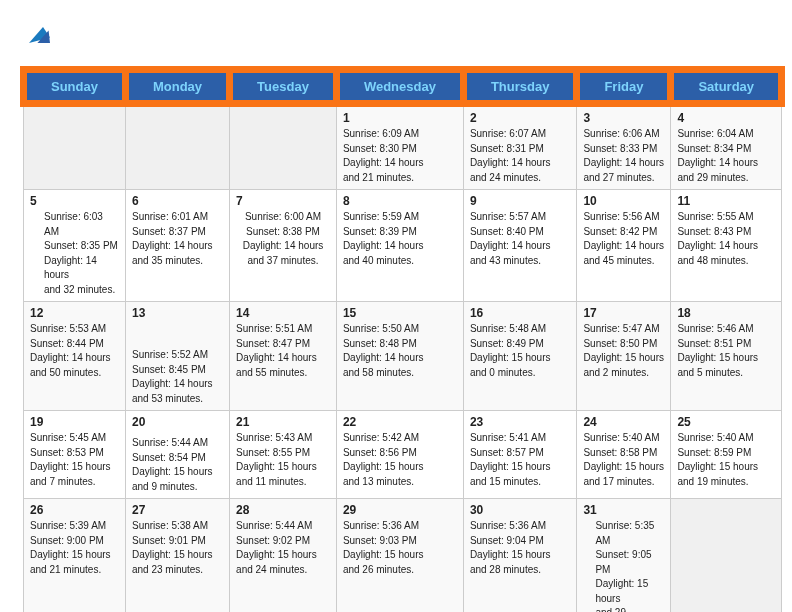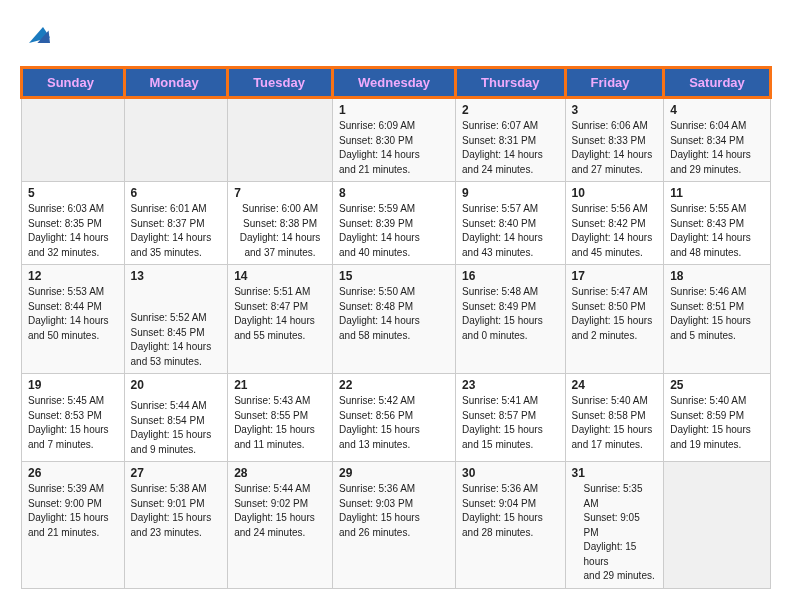--- a/index.html
+++ b/index.html
@@ -50,26 +50,26 @@
       font-size: 15px;
       color: #333;
     }
     .calendar {
       width: 100%;
       border-collapse: collapse;
       border: 1px solid #ccc;
     }
     .calendar th {
       background-color: #2c5fa8;
-      color: #f0abfc;
+      color: #7dd3fc;
       font-size: 13px;
       font-weight: bold;
       padding: 6px 24px;
       text-align: left;
-      border: 3px solid #f97316;
+      border: 7px solid #f97316;
     }
     .calendar td {
       width: calc(100% / 7);
       vertical-align: top;
       padding: 4px 6px;
       border: 1px solid #ccc;
       font-size: 10.5px;
       color: #222;
       min-height: 80px;
       height: 80px;
@@ -164,21 +164,21 @@
             <span class="day-number">4</span>
             <div class="day-info" style="white-space: pre-line;">Sunrise: 6:04 AM
 Sunset: 8:34 PM
 Daylight: 14 hours
 and 29 minutes.</div>
           </td>
         </tr>
         <tr>
           <td>
             <span class="day-number">5</span>
-            <div class="day-info" style="white-space: pre-line;">Sunrise: 6:03 AM
+            <div class="day-info" style="white-space: pre-line; margin-left: 14px;">Sunrise: 6:03 AM
 Sunset: 8:35 PM
 Daylight: 14 hours
 and 32 minutes.</div>
           </td>
           <td>
             <span class="day-number">6</span>
             <div class="day-info" style="white-space: pre-line;">Sunrise: 6:01 AM
 Sunset: 8:37 PM
 Daylight: 14 hours
 and 35 minutes.</div>

